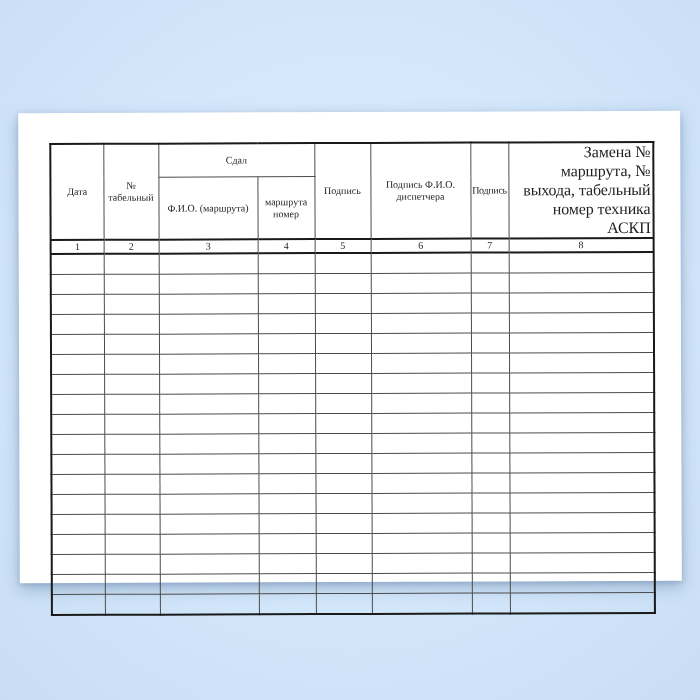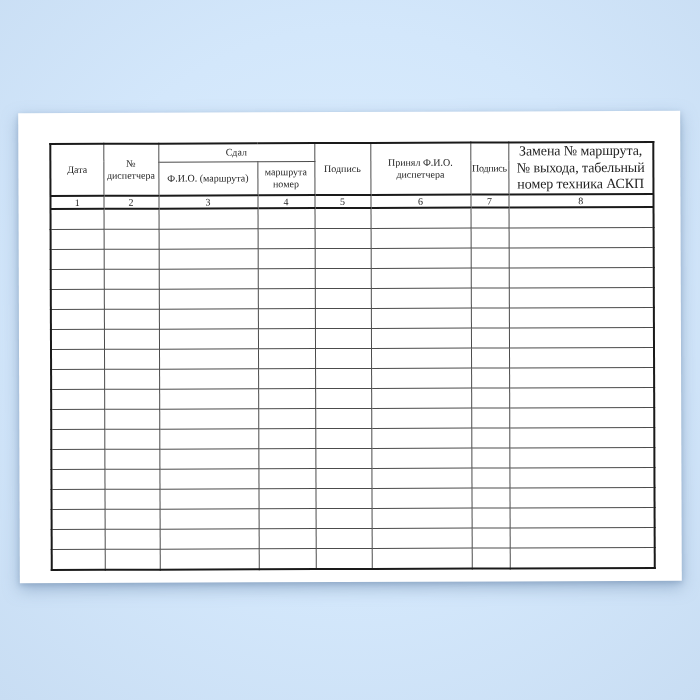--- a/index.html
+++ b/index.html
@@ -41,44 +41,44 @@
   }
   .hrow1 th.group{height:12px;}
   .hrow2 th{height:23px;}
   .numrow td{
     height:11px;
     border-top:2px solid var(--line-thick);
     border-bottom:2px solid var(--line-thick);
   }
   tbody.body-rows td{height:19px;}
   th.tight{white-space:nowrap;letter-spacing:-0.3px;padding:0;}
-  th.wide{font-size:14px;letter-spacing:-0.1px;padding:0 2px;}
+  th.wide{font-size:16px;letter-spacing:-0.1px;padding:0 2px;text-align:right;}
 </style>
 </head>
 <body>
 
 <div class="paper">
   <table class="journal">
     <colgroup>
       <col style="width:53px">
         <col style="width:55px">
         <col style="width:99px">
         <col style="width:57px">
       <col style="width:56px">
         <col style="width:100px">
         <col style="width:38px">
         <col style="width:145px">
     </colgroup>
     <thead>
       <tr class="hrow1">
         <th rowspan="2">Дата</th>
-        <th rowspan="2">№ диспетчера</th>
+        <th rowspan="2">№ табельный</th>
         <th colspan="2" class="group">Сдал</th>
         <th rowspan="2">Подпись</th>
-        <th rowspan="2">Принял Ф.И.О. диспетчера</th>
+        <th rowspan="2">Подпись Ф.И.О. диспетчера</th>
         <th rowspan="2" class="tight">Подпись</th>
         <th rowspan="2" class="wide">Замена № маршрута, № выхода, табельный номер техника АСКП</th>
       </tr>
       <tr class="hrow2">
         <th>Ф.И.О. (маршрута)</th>
         <th>маршрута номер</th>
       </tr>
       <tr class="numrow">
         <td>1</td>
         <td>2</td>

